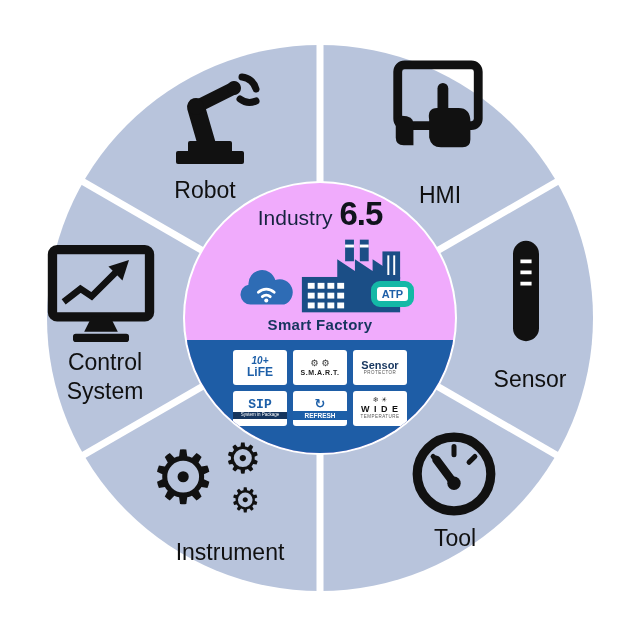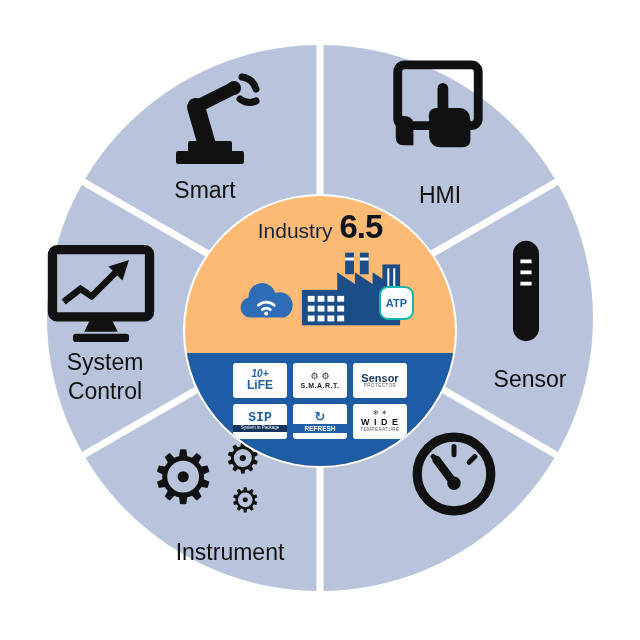--- a/index.html
+++ b/index.html
@@ -9,30 +9,30 @@
   
   .donut{position:absolute;left:47px;top:45px;width:546px;height:546px;border-radius:50%;
          background:#b8c4dc;}
   .divider{position:absolute;top:50%;left:50%;width:552px;height:7px;background:#fff;
            margin:-3.5px 0 0 -276px;}
   .d90{transform:rotate(90deg);}
   .d150{transform:rotate(150deg);}
   .d30{transform:rotate(30deg);}
 
   
-  .center{position:absolute;left:185px;top:196px;width:270px;height:270px;border-radius:50%;
-          background:#fdba74;overflow:hidden;z-index:3;box-shadow:0 0 0 2px #fff;}
+  .center{position:absolute;left:185px;top:183px;width:270px;height:270px;border-radius:50%;
+          background:#f0abfc;overflow:hidden;z-index:3;box-shadow:0 0 0 2px #fff;}
   .center-top{height:157px;display:flex;flex-direction:column;align-items:center;}
   .title-row{display:flex;align-items:baseline;gap:7px;margin-top:12px;}
   .industry{font-size:21px;color:#16233f;}
   .version{font-size:33px;font-weight:bold;color:#10131c;letter-spacing:-1px;}
   .icons-row{display:flex;align-items:flex-end;margin-top:2px;}
   .factory-wrap{position:relative;width:110px;height:80px;margin-left:-4px;}
-  .atp-badge{position:absolute;right:-8px;bottom:8px;background:#fff;border:2px solid #14b8a6;
-             color:#1d5fa8;font-weight:bold;font-size:11px;line-height:14px;padding:8px 5px;
+  .atp-badge{position:absolute;right:-8px;bottom:8px;background:#fff;border:6px solid #14b8a6;
+             color:#1d5fa8;font-weight:bold;font-size:11px;line-height:14px;padding:0 5px;
              border-radius:9px;}
   .smart-factory{font-size:15px;font-weight:bold;color:#16355e;margin-top:1px;letter-spacing:.3px;}
 
   
   .band{position:absolute;left:0;right:0;top:157px;bottom:0;background:#1e5da6;}
   .badge-grid{width:180px;margin:10px auto 0;display:flex;flex-wrap:wrap;gap:6px;justify-content:center;}
   .badge{width:54px;height:35px;background:#fff;border-radius:3px;display:flex;flex-direction:column;
          align-items:center;justify-content:center;overflow:hidden;text-align:center;line-height:1.1;}
   .badge .ic{font-family:"DejaVu Sans",sans-serif;}
   .b1 .l1{font-size:10px;font-weight:bold;font-style:italic;color:#1d5fa8;}
@@ -75,21 +75,21 @@
       <path d="M46 52 L84 33" stroke="#111" stroke-width="13" stroke-linecap="round" fill="none"></path>
       <circle cx="46" cy="52" r="8" fill="#111"></circle>
       <circle cx="84" cy="33" r="7" fill="#111"></circle>
       <path d="M92 22 a16 16 0 0 1 14 12" stroke="#111" stroke-width="7" fill="none" stroke-linecap="round"></path>
       <path d="M90 44 a16 16 0 0 0 16 2" stroke="#111" stroke-width="7" fill="none" stroke-linecap="round"></path>
       <rect x="38" y="86" width="44" height="12" rx="2" fill="#111"></rect>
       <rect x="26" y="96" width="68" height="13" rx="2" fill="#111"></rect>
     </svg>
   </div>
   <div class="sector-label" style="left:130px;top:176px;width:150px;">
-    <span>Smart</span>
+    <span>Robot</span>
   </div>
 
   <div class="sector-icon" style="left:378px;top:55px;width:118px;height:108px;">
     <svg viewBox="0 0 120 110" width="118" height="108">
       <rect x="20" y="10" width="82" height="62" rx="7" fill="none" stroke="#111" stroke-width="9"></rect>
       <path d="M66 34 v30" stroke="#111" stroke-width="11" stroke-linecap="round"></path>
       <path d="M52 66 q-2 -12 8 -12 h22 q12 0 12 14 v18 q0 8 -8 8 h-22 q-10 0 -12 -10 z" fill="#111"></path>
       <path d="M24 62 q-6 0 -6 8 v14 q0 8 8 8 h10 v-22 q0 -8 -12 -8 z" fill="#111"></path>
     </svg>
   </div>
@@ -109,20 +109,21 @@
 
   <div class="sector-icon" style="left:408px;top:428px;width:92px;height:92px;">
     <svg viewBox="0 0 110 110" width="92" height="92">
       <circle cx="55" cy="55" r="44" fill="none" stroke="#111" stroke-width="11"></circle>
       <path d="M30 34 l7 7 M55 22 v10 M80 34 l-7 7" stroke="#111" stroke-width="6" stroke-linecap="round"></path>
       <path d="M55 66 L34 38" stroke="#111" stroke-width="10" stroke-linecap="round"></path>
       <circle cx="55" cy="66" r="8" fill="#111"></circle>
     </svg>
   </div>
   <div class="sector-label" style="left:370px;top:524px;width:170px;">
+    <span style="display:block">Tool</span>
   </div>
 
   <div class="sector-icon" style="left:150px;top:432px;">
     <div class="gears">
       <span class="gear-big">⚙</span>
       <span class="gear-mid">⚙</span>
       <span class="gear-small">⚙</span>
     </div>
   </div>
   <div class="sector-label" style="left:145px;top:538px;width:170px;">
@@ -132,22 +133,22 @@
   <div class="sector-icon" style="left:45px;top:240px;width:112px;height:108px;">
     <svg viewBox="0 0 120 115" width="112" height="108">
       <rect x="8" y="10" width="104" height="72" rx="5" fill="none" stroke="#111" stroke-width="10"></rect>
       <path d="M20 66 L38 52 L50 60 L76 34" stroke="#111" stroke-width="7" fill="none"></path>
       <path d="M68 28 L90 21 L83 43 Z" fill="#111"></path>
       <path d="M50 82 h20 l8 16 h-36 z" fill="#111"></path>
       <rect x="30" y="100" width="60" height="9" rx="3" fill="#111"></rect>
     </svg>
   </div>
   <div class="sector-label" style="left:30px;top:348px;width:150px;">
+    <span style="display:block">Control</span>
     <span style="display:block">System</span>
-    <span style="display:block">Control</span>
   </div>
 
   <div class="center">
     <div class="center-top">
       <div class="title-row">
         <span class="industry">Industry</span>
         <span class="version">6.5</span>
       </div>
       <div class="icons-row">
         <span>
@@ -182,20 +183,21 @@
                 <rect x="42" y="58" width="7" height="6"></rect>
               <rect x="12" y="68" width="7" height="6"></rect>
                 <rect x="22" y="68" width="7" height="6"></rect>
                 <rect x="32" y="68" width="7" height="6"></rect>
                 <rect x="42" y="68" width="7" height="6"></rect>
             </g>
           </svg>
           <span class="atp-badge">ATP</span>
         </span>
       </div>
+      <div class="smart-factory">Smart Factory</div>
     </div>
 
     <div class="band">
       <div class="badge-grid">
         <div class="badge b1">
           <span class="l1">10+</span>
           <span class="l2">LiFE</span>
         </div>
         <div class="badge b2">
           <span class="ic">⚙ ⚙</span>

